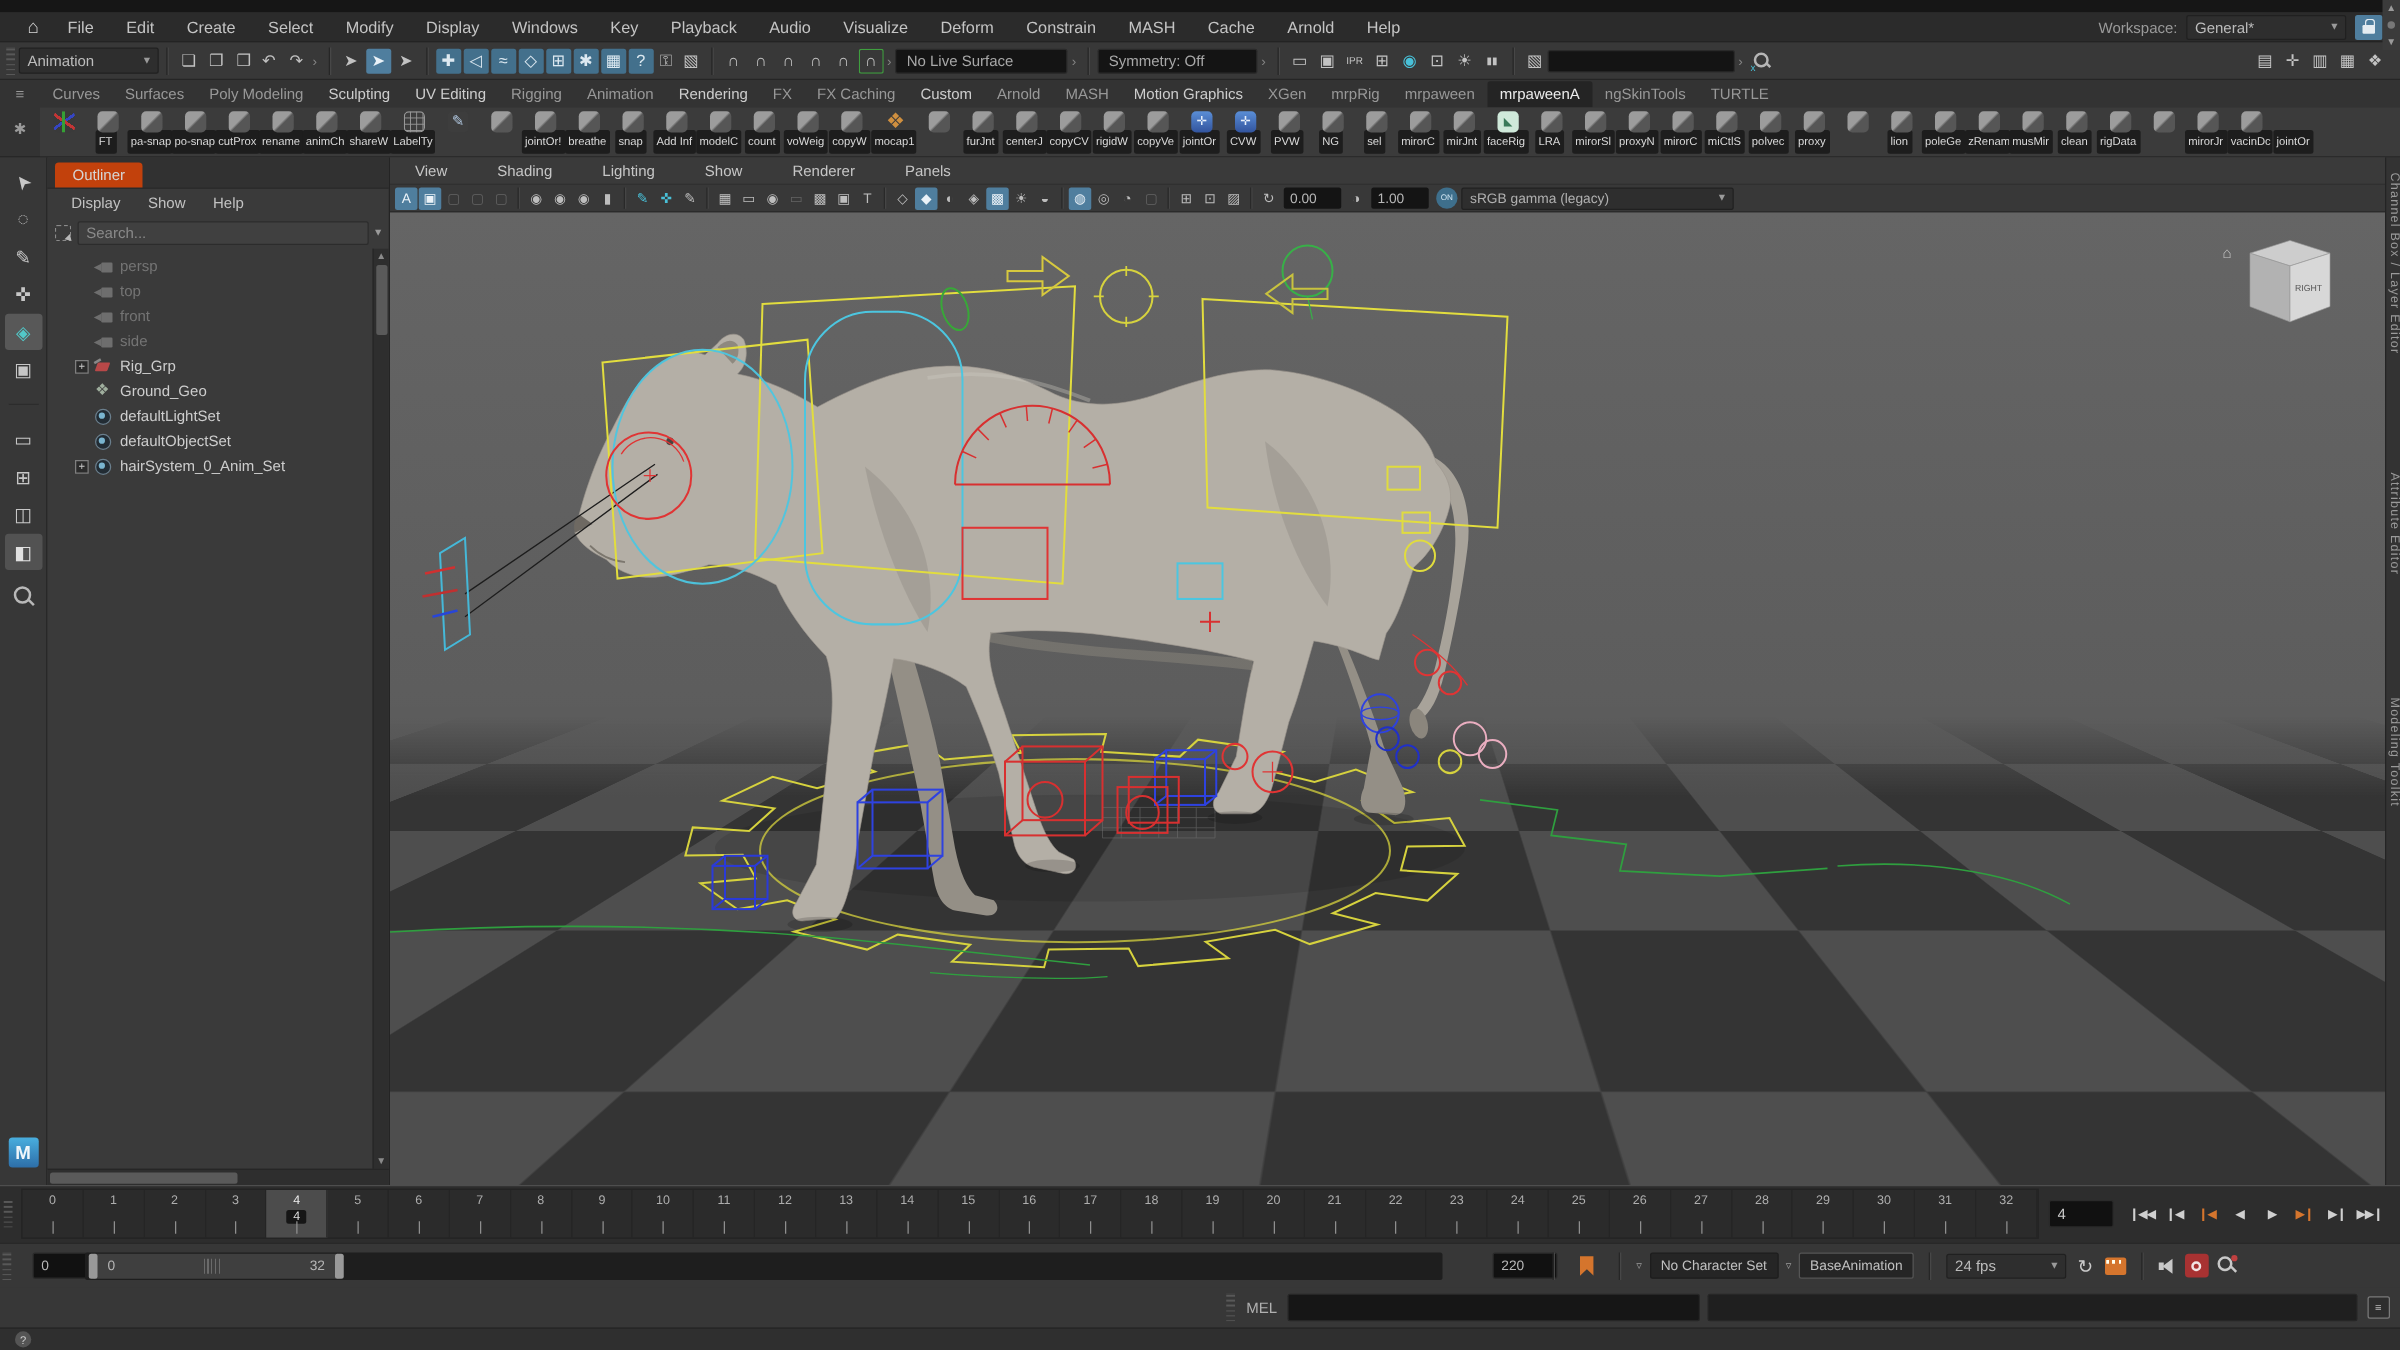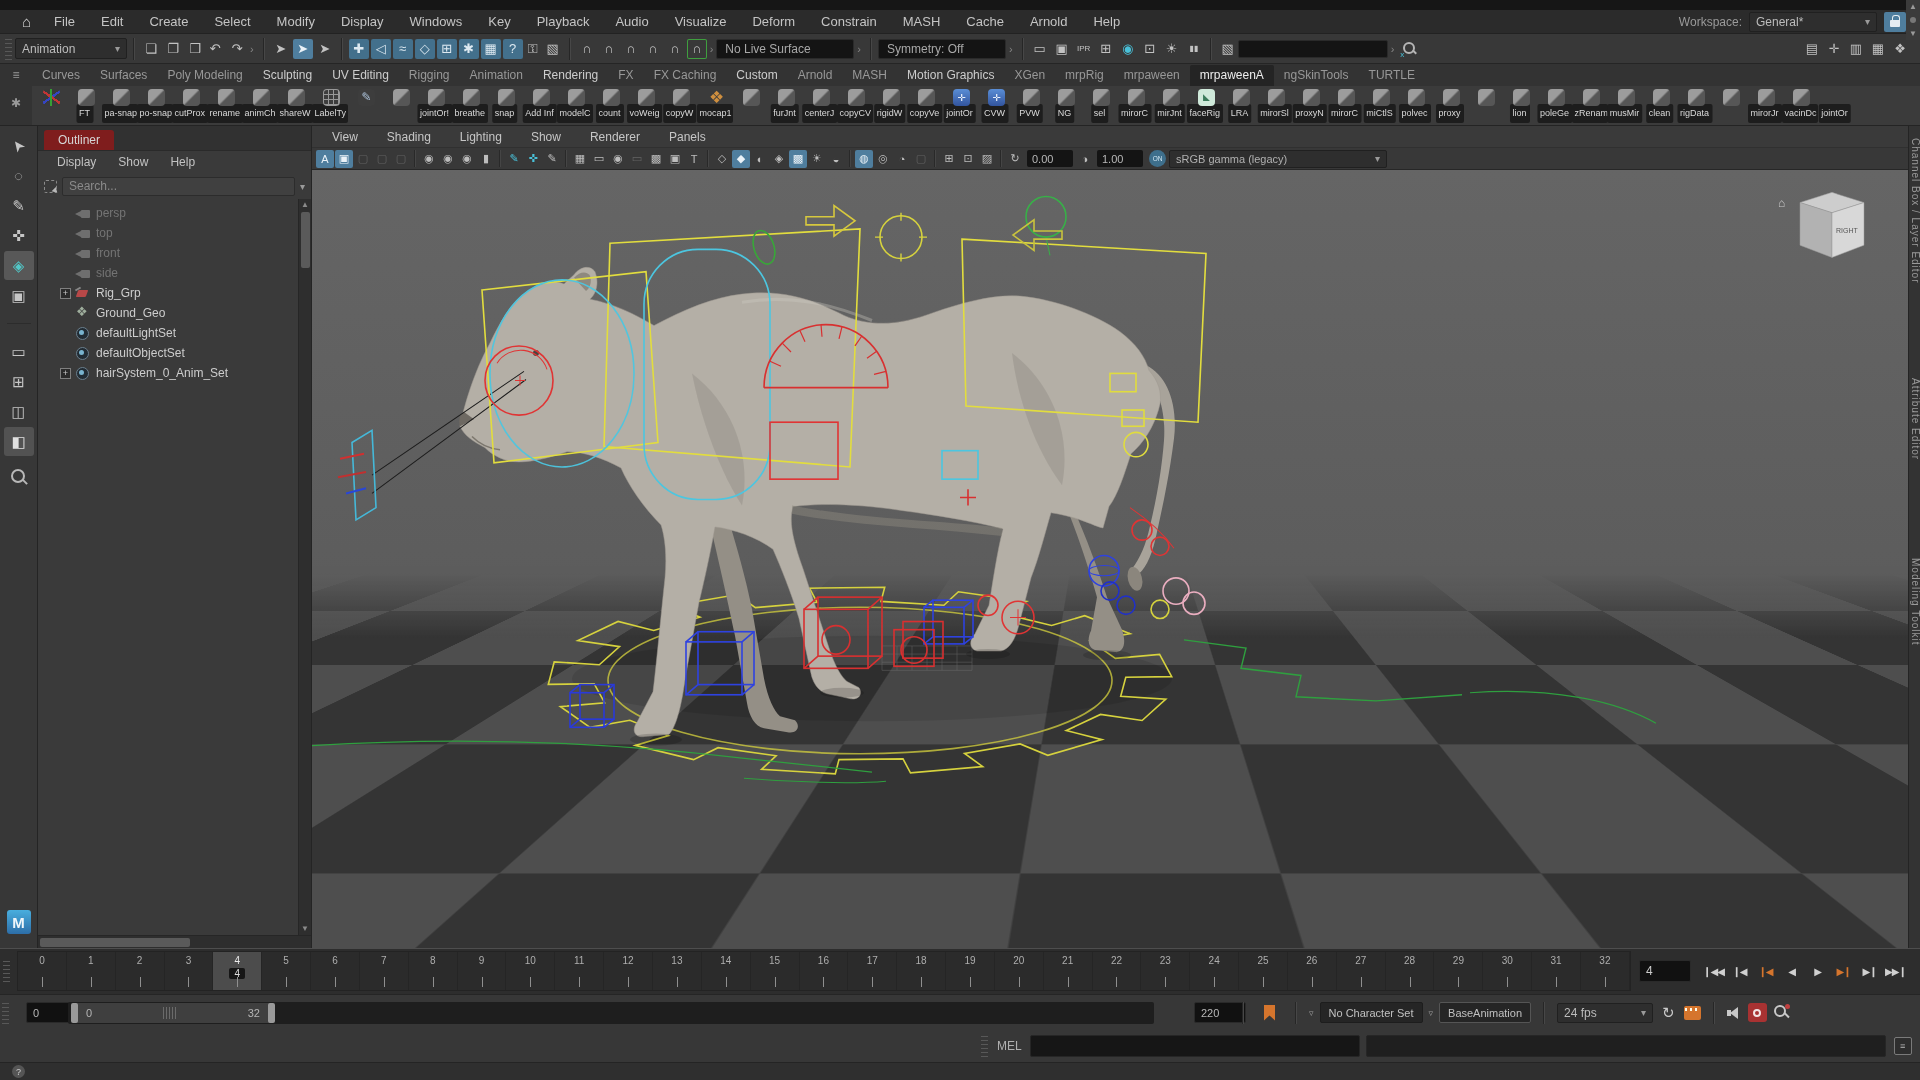--- a/index.html
+++ b/index.html
@@ -90,21 +90,21 @@
   .tbmag { position:relative; width:22px; height:22px; margin-top:10px; }
   .tbmag::before { content:""; position:absolute; left:3px; top:2px; width:10px; height:10px; border:2px solid #b8b8b8; border-radius:50%; }
   .tbmag::after { content:""; position:absolute; left:14px; top:14px; width:6px; height:2px; background:#b8b8b8; transform:rotate(45deg); }
   #mlogo { margin-top:auto; margin-bottom:14px; width:24px; height:24px; border-radius:3px;
      background:linear-gradient(#49aede,#2d6ea8); color:#f0f6fa; font-weight:bold; font-size:15px;
      display:flex; align-items:center; justify-content:center; }
 
   
   #outliner { width:274px; flex:none; background:#3a3a3a; border-right:1px solid #242424; display:flex; flex-direction:column; }
   #out-tabbar { height:25px; background:#313131; display:flex; align-items:flex-end; padding-left:6px; border-bottom:1px solid #2a2a2a; }
-  #out-tab { background:#7f1d1d; color:#d6d6d6; font-size:12px; padding:3px 14px; border-radius:3px 3px 0 0; }
+  #out-tab { background:#c2410c; color:#d6d6d6; font-size:12px; padding:3px 14px; border-radius:3px 3px 0 0; }
   #out-menus { height:22px; display:flex; align-items:center; gap:4px; padding-left:10px; }
   .omenu { color:#c2c2c2; font-size:12px; padding:0 9px; }
   #out-search { height:26px; display:flex; align-items:center; padding:0 6px; gap:5px; }
   .cube-ico { width:13px; height:13px; border:1px dashed #8a8a8a; border-radius:2px; position:relative; flex:none; }
   .cube-ico::after { content:""; position:absolute; right:-2px; bottom:-2px; border-left:5px solid #b8b8b8; border-top:3px solid transparent; border-bottom:3px solid transparent; transform:rotate(45deg); }
   #search-input { flex:1; height:19px; background:#404040; border:1px solid #2c2c2c; border-radius:2px; color:#c8c8c8; font-size:12px; padding:0 6px; }
   #search-input::placeholder { color:#8a8a8a; }
   #out-search .arr { color:#9a9a9a; font-size:10px; }
   #out-body { flex:1; display:flex; min-height:0; }
   #out-list { flex:1; padding-top:4px; overflow:hidden; }
@@ -123,21 +123,21 @@
   .olabel { font-size:12px; color:#cdcdcd; white-space:nowrap; }
   .orow.dim .olabel { color:#747474; } .orow.dim .oicon { opacity:.55; }
   #out-vscroll { width:13px; background:#2e2e2e; border-left:1px solid #262626; display:flex; flex-direction:column; align-items:center; padding:1px 0; }
   #out-vscroll .arr { color:#8a8a8a; font-size:8px; line-height:10px; }
   #out-vscroll .thumb { width:9px; height:56px; background:#5a5a5a; border-radius:2px; margin:2px 0 auto; }
   #out-hscroll { height:13px; background:#2e2e2e; border-top:1px solid #262626; display:flex; align-items:center; padding:0 2px; }
   #out-hscroll .thumb { width:150px; height:9px; background:#5a5a5a; border-radius:2px; }
 
   
   #viewport { flex:1; display:flex; flex-direction:column; min-width:0; background:#3a3a3a; }
-  #vp-menus { height:21px; display:flex; align-items:center; padding-left:10px; gap:9px; background:#3a3a3a; }
+  #vp-menus { height:21px; display:flex; align-items:center; padding-left:10px; gap:20px; background:#3a3a3a; }
   .vpmenu { font-size:12px; color:#c6c6c6; padding:0 10px; }
   #vp-toolbar { height:23px; background:#383838; border-top:1px solid #303030; border-bottom:1px solid #272727;
      display:flex; align-items:center; padding-left:4px; overflow:hidden; }
   .vpg { display:flex; align-items:center; gap:1px; }
   .vsep { width:2px; height:17px; margin:0 4px; border-left:1px solid #292929; border-right:1px solid #454545; flex:none; }
   .vic { height:18px; min-width:18px; display:flex; align-items:center; justify-content:center; font-size:11px; color:#bdbdbd; border-radius:2px; cursor:default; }
   .vic.on { background:#4f7e9e; color:#eaf2f8; } .vic.teal { color:#49c0d8; } .vic.dim { color:#636363; }
   .vfield { width:46px; height:17px; background:#141414; border-radius:2px; color:#b8b8b8; font-size:11px; display:flex; align-items:center; padding:0 5px; margin:0 3px; }
   .onbadge { width:17px; height:17px; border-radius:50%; background:#3e6f8c; color:#d2e8f4; font-size:6.5px; display:flex; align-items:center; justify-content:center; margin:0 3px; flex:none; }
   #colorspace-dd { width:218px; height:18px; font-size:11px; color:#b0b0b0; }

